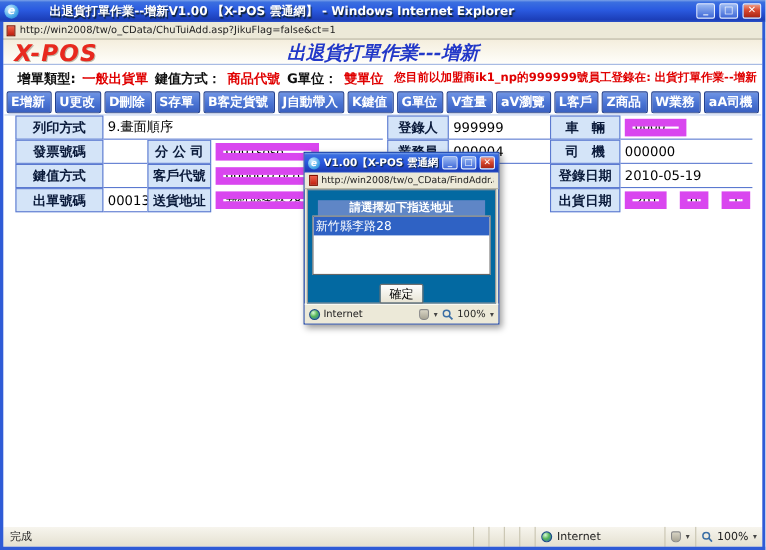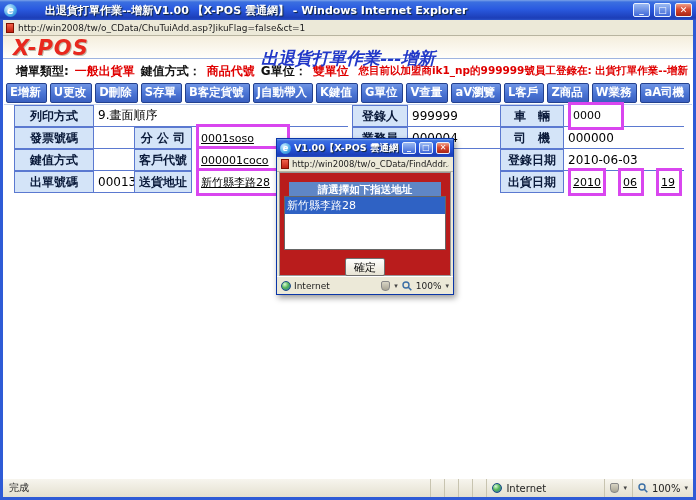--- a/index.html
+++ b/index.html
@@ -21,21 +21,21 @@
   
   .addressbar{position:absolute;top:20px;left:0;right:0;height:16px;background:#ece9d8;border-bottom:1px solid #b8b4a0;
     display:flex;align-items:center;gap:4px;padding:0 6px;z-index:40;}
   .page-icon{width:8px;height:10px;background:linear-gradient(#f06048,#c02010);border:1px solid #801000;flex:none;}
   .addr-text{font-size:9px;color:#222;white-space:nowrap;overflow:hidden;}
   
   .banner{position:absolute;top:36px;left:3px;right:3px;height:23px;z-index:10;
     background:linear-gradient(180deg,#f4eedd,#fffefa);border-bottom:1px solid #9fb4e0;}
   .logo{position:absolute;left:10px;top:0;font-size:21px;font-weight:bold;font-style:italic;color:#e8281e;
     letter-spacing:1px;text-shadow:1px 1px 0 #c0b8a8;}
-  .banner-title{position:absolute;left:0;right:0;top:11px;text-align:center;font-size:17px;font-weight:bold;
+  .banner-title{position:absolute;left:0;right:0;top:1px;text-align:center;font-size:17px;font-weight:bold;
     color:#2238c8;font-family:"DejaVu Serif","Liberation Serif",serif;font-style:italic;}
   
   .content{position:absolute;top:59px;left:3px;right:3px;bottom:22px;background:#fff;z-index:1;}
   .infobar{position:absolute;top:63px;left:16px;right:8px;height:16px;display:flex;align-items:center;
     font-size:12px;font-weight:bold;color:#111;white-space:nowrap;z-index:5;}
   .infobar .red{color:#e00000;}
   .infobar .seg{margin-right:6px;}
   .notice{margin-left:auto;font-size:10.5px;color:#e00000;font-weight:bold;}
   .toolbar{position:absolute;top:83px;left:6px;right:6px;height:20px;display:flex;gap:3px;z-index:5;}
   .tbtn{flex:1 1 auto;background:linear-gradient(#6f94e4,#4a74d4 55%,#3a60c0);border:1px solid #23418f;
@@ -45,36 +45,36 @@
   .tableL{position:absolute;left:14px;top:105px;display:grid;grid-template-columns:80px 40px 58px 100px 56px;
     grid-auto-rows:22px;font-size:12px;z-index:5;}
   .tableR{position:absolute;left:352px;top:105px;display:grid;grid-template-columns:56px 92px 64px 120px;
     grid-auto-rows:22px;font-size:12px;z-index:5;}
   .lab{background:#d4e4f8;border:1px solid #5b79d0;display:flex;align-items:center;justify-content:center;
     color:#0a1a3a;font-weight:bold;white-space:nowrap;}
   .val{display:flex;align-items:center;padding-left:4px;border-bottom:1px solid #5b79d0;color:#000;white-space:nowrap;}
   .val.noline{border-bottom:none;text-decoration:underline;}
   .span4{grid-column:2 / span 4;}
   .empty{border:none;}
-  input.box{height:28px;border:3px solid #d946ef;background:#fff;font-size:11px;padding:0 2px;
+  input.box{height:16px;border:7px solid #d946ef;background:#fff;font-size:11px;padding:0 2px;
     font-family:"DejaVu Sans",sans-serif;}
   .w94{width:94px;} .w56{width:56px;} .w38{width:38px;} .w26{width:26px;}
   .dateset{display:flex;gap:12px;align-items:center;}
   
   .popup{position:absolute;left:276px;top:138px;width:178px;z-index:30;background:#ece9d8;
     border:1px solid #0a36a8;box-shadow:2px 3px 6px rgba(0,0,0,.4);}
   .p-title{height:18px;background:linear-gradient(180deg,#7ba2e8 0%,#3b6fe0 10%,#2a5ae0 45%,#1c3eb8 90%,#2a52c8 100%);
     display:flex;align-items:center;gap:3px;padding:0 3px;}
   .p-title .ie-icon{width:11px;height:11px;font-size:8px;line-height:11px;}
   .p-title-text{flex:1;color:#fff;font-size:9.5px;font-weight:bold;white-space:nowrap;overflow:hidden;text-shadow:1px 1px 1px #123;}
   .p-winbtn{width:14px;height:12px;border:1px solid #e8f0ff;border-radius:2px;color:#fff;font-size:8px;line-height:10px;
     text-align:center;font-weight:bold;flex:none;}
   .p-addr{height:15px;background:#ece9d8;display:flex;align-items:center;gap:3px;padding:0 4px;border-bottom:1px solid #b8b4a0;}
   .p-addr .addr-text{font-size:8.5px;}
-  .p-body{background:#b91c1c;border:1px solid #999;margin:0 2px;height:104px;position:relative;}
+  .p-body{background:#0369a1;border:1px solid #999;margin:0 2px;height:104px;position:relative;}
   .p-prompt{margin:9px 9px 0;height:14px;background:#5f86c6;color:#fff;font-size:10.5px;line-height:14px;
     text-align:center;font-weight:bold;white-space:nowrap;overflow:hidden;}
   .p-list{margin:0 4px;height:54px;border:1px solid #666;background:#fff;font-size:11px;overflow:hidden;}
   .p-item{padding:1px 2px;white-space:nowrap;}
   .p-item.selected{background:#2f62c4;color:#fff;}
   .p-ok{display:block;margin:8px auto 0;width:40px;height:18px;background:linear-gradient(#fefefe,#e8e4d4);
     border:1px solid #707070;border-radius:2px;font-size:11px;line-height:15px;text-align:center;font-family:inherit;}
   .p-status{height:18px;background:#ece9d8;border-top:1px solid #fff;display:flex;align-items:center;
     padding:0 4px;gap:3px;font-size:9px;color:#222;}
   .globe{width:10px;height:10px;border-radius:50%;flex:none;
@@ -183,21 +183,21 @@
       </span>
 
     <span class="lab">業務員</span>
     <span class="val">000004</span>
     <span class="lab">司　機</span>
     <span class="val">000000</span>
 
     <span class="empty"></span>
     <span class="empty"></span>
     <span class="lab">登錄日期</span>
-    <span class="val">2010-06-03</span>
+    <span class="val">2010-05-19</span>
 
     <span class="empty"></span>
     <span class="empty"></span>
     <span class="lab">出貨日期</span>
     <span class="val noline dateset">
       <input class="box w38" value="2010" style="">
       <input class="box w26" value="06" style="">
       <input class="box w26" value="19" style="">
     </span>
   </div>

